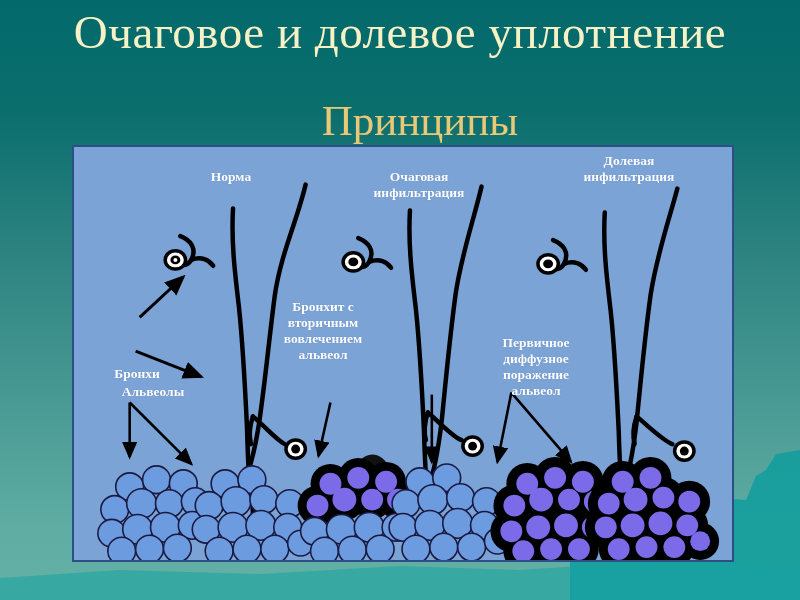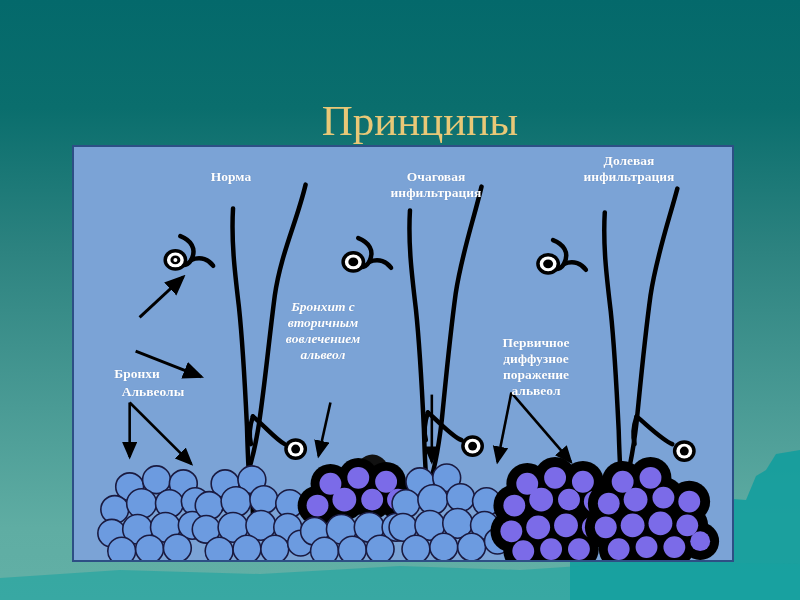--- a/index.html
+++ b/index.html
@@ -86,39 +86,40 @@
     position: absolute;
     color: #ffffff;
     font-size: 13.5px;
     line-height: 16px;
     font-weight: bold;
     text-align: center;
     white-space: pre-line;
     text-shadow: 0 0 1px rgba(40,70,120,0.35);
   }
   #lbl-norma     { left: 112px; top: 22px;  width: 90px; }
-  #lbl-focal     { left: 307px; top: 22px;  width: 110px; }
+  #lbl-focal     { left: 290px; top: 22px;  width: 110px; }
   #lbl-lobar     { left: 500px; top: 6px;  width: 110px; }
   #lbl-bronchi   { left: 18px;  top: 180px; width: 90px; margin-top: 39px; }
   #lbl-alveoli   { left: 24px;  top: 237px; width: 110px; }
-  #lbl-bronchitis{ left: 188px; top: 152px; width: 122px; font-style: italic; }
+  #lbl-bronchitis{ left: 188px; top: 152px; width: 122px; }
   #lbl-primary   { left: 398px; top: 152px; width: 128px; margin-top: 36px; }
 </style>
 </head>
 <body>
 
 <div id="slide">
 
   <svg id="mountain-right" class="mountain" viewBox="0 0 230 160" preserveAspectRatio="none">
     <path d="M230,160 L230,10 L206,14 L196,30 L186,36 L176,60 L150,58 L146,72 L112,74 L106,92 L0,96 L0,160 Z" fill="#0f9d9d" opacity="0.85"></path>
   </svg>
   <svg id="mountain-bottom" class="mountain" viewBox="0 0 800 60" preserveAspectRatio="none">
     <path d="M0,60 L800,60 L800,24 L640,22 L520,30 L400,26 L260,34 L120,30 L0,38 Z" fill="#16a2a0" opacity="0.55"></path>
   </svg>
 
+  <div id="title-main">Очаговое и долевое уплотнение</div>
   <div id="title-sub">Принципы</div>
 
   <div id="panel">
 
     <svg viewBox="0 0 662 417" preserveAspectRatio="none">
       <defs>
         <marker id="arrowhead" markerWidth="7" markerHeight="7" refX="6" refY="3" orient="auto">
           <path d="M0,0 L7,3 L0,6 Z" fill="#000"></path>
         </marker>
       </defs>

